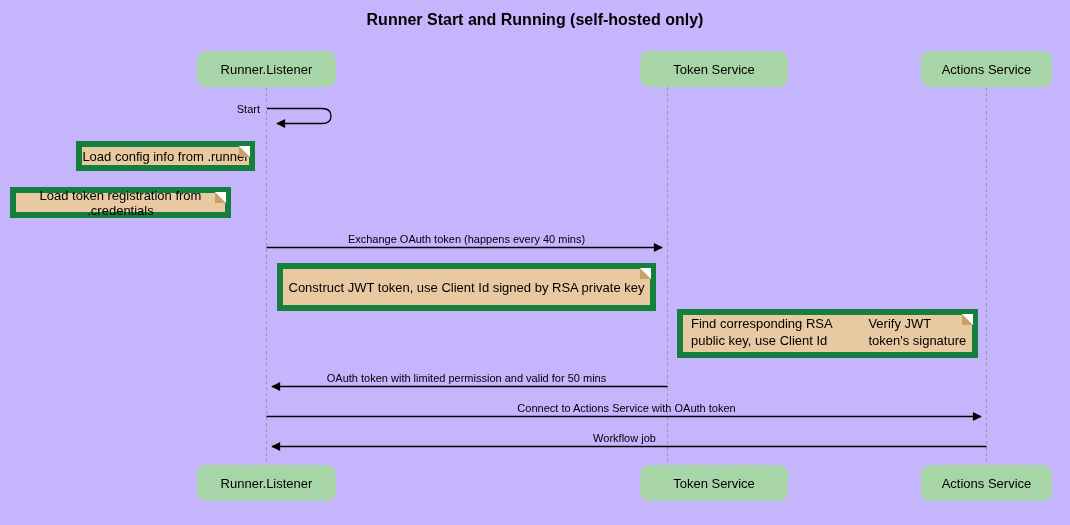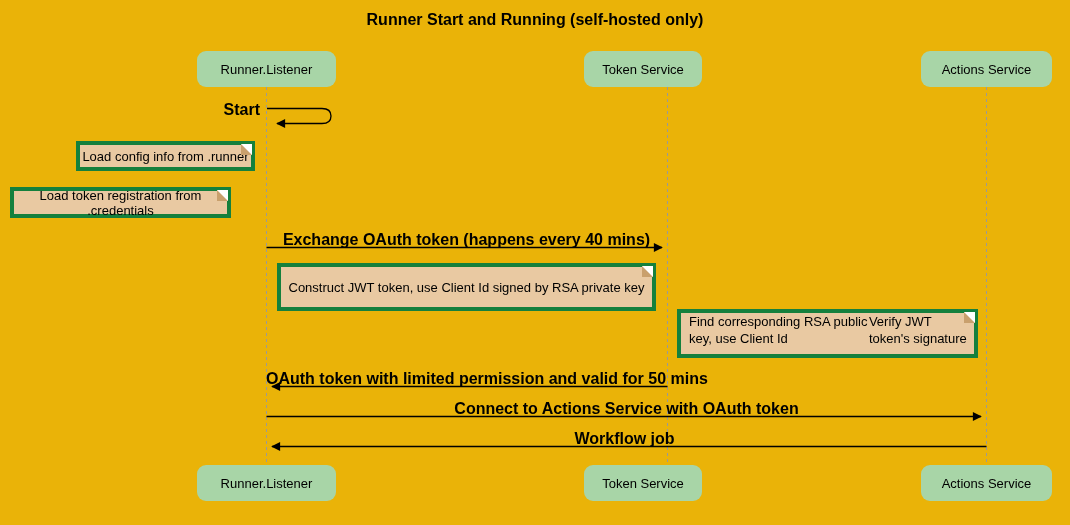--- a/index.html
+++ b/index.html
@@ -1,47 +1,47 @@
 <!DOCTYPE html>
 <html><head>
 <meta charset="utf-8">
 <style>
   html,body { margin:0; padding:0; background:#ffffff; }
   .diagram {
-    position:relative; width:1070px; height:525px; background:#eab308;
+    position:relative; width:1070px; height:525px; background:#c4b5fd;
     font-family:"Liberation Sans", sans-serif; color:#000; overflow:hidden;
   }
   .title {
     position:absolute; top:11px; left:0; width:1070px;
     text-align:center; font-size:16px; font-weight:bold; color:#000;
   }
   .overlay { position:absolute; top:0; left:0; pointer-events:none; }
   .lifeline { stroke:#999999; stroke-width:1; stroke-dasharray:3,3; fill:none; }
   .msgline  { stroke:#000000; stroke-width:1.3; fill:none; }
   .actor {
     position:absolute; height:36px; background:#a8d5a7; border-radius:9px;
     display:flex; align-items:center; justify-content:center;
     font-size:13px; color:#000; box-sizing:border-box;
   }
   .actor.rl { left:197px; width:139px; }
-  .actor.ts { left:584px; width:118px; }
+  .actor.ts { left:640px; width:148px; }
   .actor.as { left:921px; width:131px; }
   .actor.top { top:51px; }
   .actor.bottom { top:465px; }
   .mlabel {
-    position:absolute; font-size:16px; color:#000; text-align:center;
-    white-space:nowrap; line-height:15px;font-weight:bold;
+    position:absolute; font-size:11px; color:#000; text-align:center;
+    white-space:nowrap; line-height:15px;
   }
   .mlabel.start { left:160px; width:100px; top:102px; text-align:right; }
   .mlabel.m1 { left:266px; width:401px; top:232px; }
   .mlabel.m2 { left:266px; width:401px; top:371px; }
   .mlabel.m3 { left:266px; width:721px; top:401px; }
   .mlabel.m4 { left:264px; width:721px; top:431px; }
   .note {
-    position:absolute; background:#e9c9a2; border:4px solid #15803d;
+    position:absolute; background:#e9c9a2; border:6px solid #15803d;
     box-sizing:border-box; font-size:13px; color:#000;
     display:flex; align-items:center; justify-content:center; text-align:center;
   }
   .note .fold {
     position:absolute; top:-1px; right:-1px; width:0; height:0;
     border-style:solid; border-width:0 11px 11px 0;
     border-color:transparent #ffffff #c9a06d transparent;
   }
   .note.n1 { left:76px;  top:141px; width:179px; height:30px; }
   .note.n2 { left:10px;  top:187px; width:221px; height:31px; }

